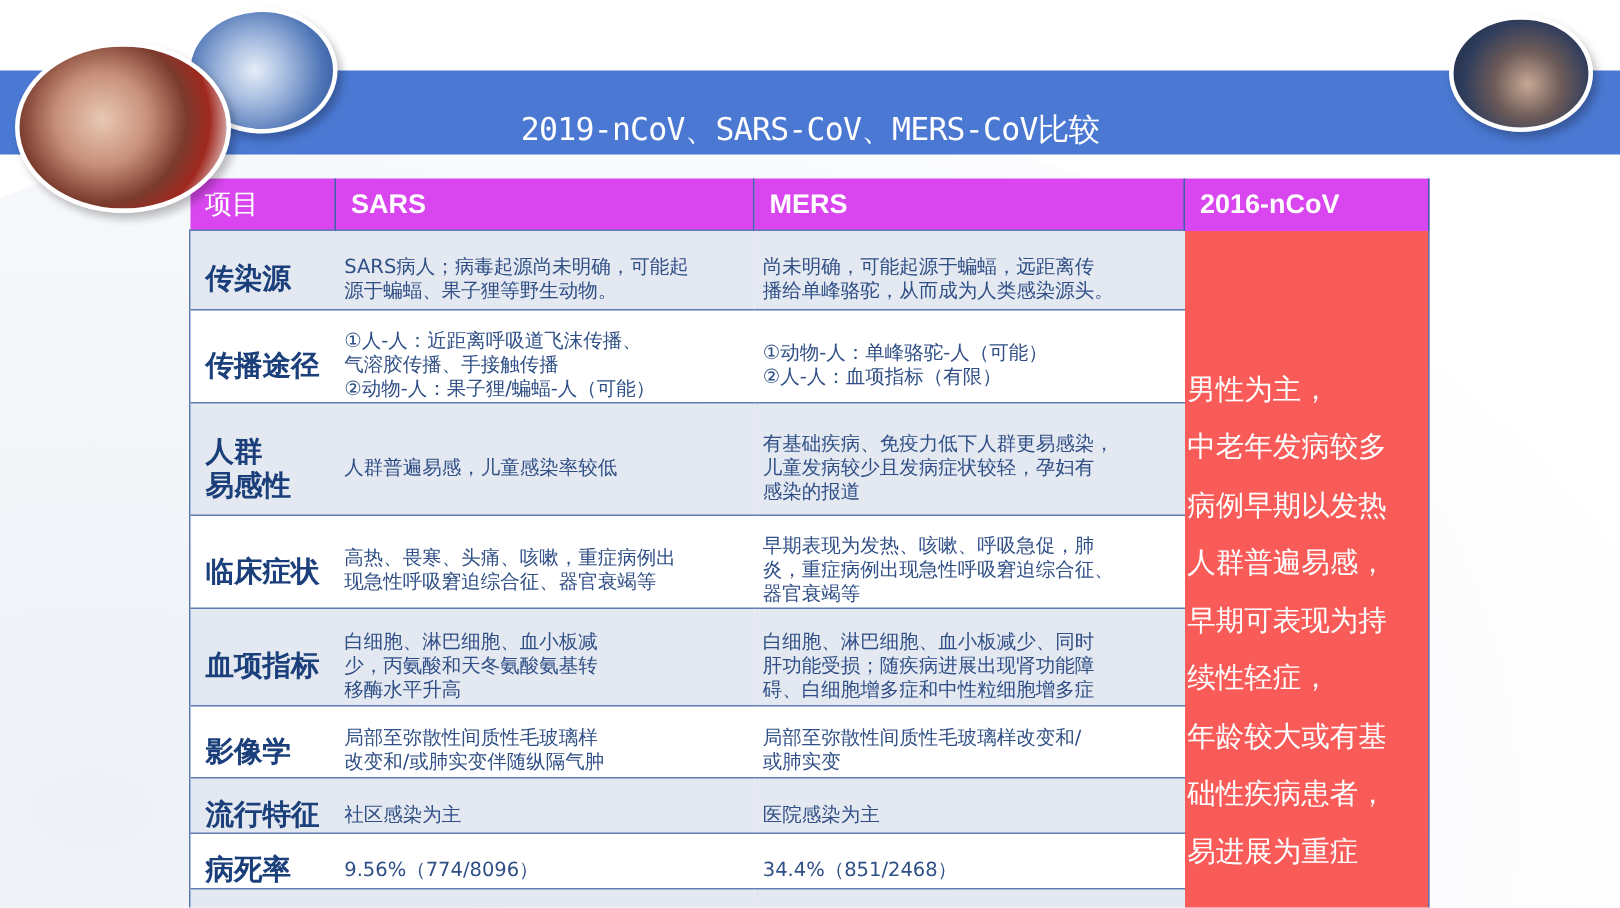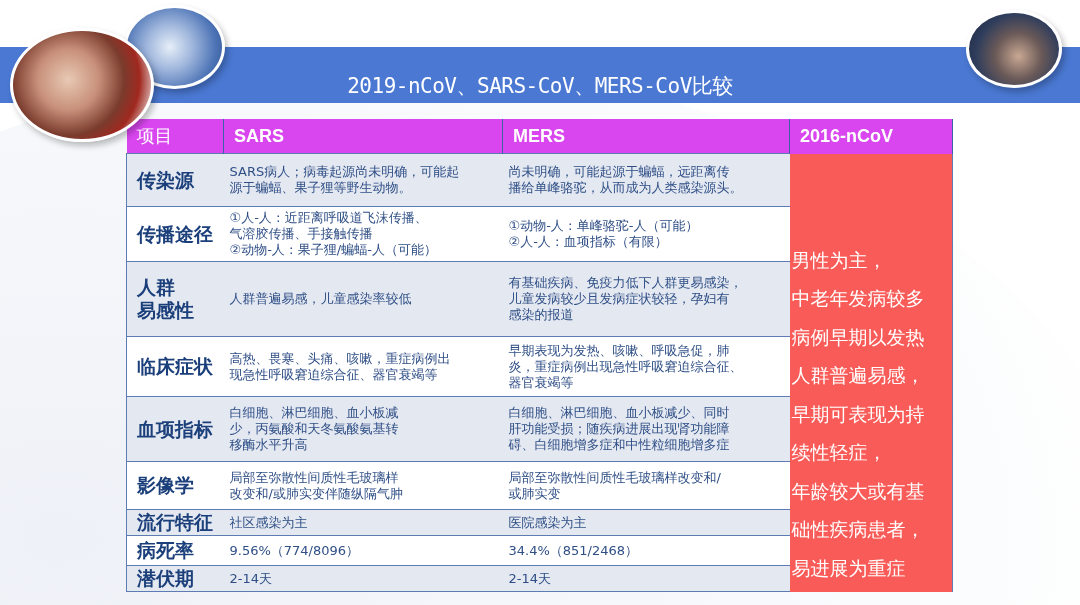--- a/index.html
+++ b/index.html
@@ -43,21 +43,21 @@
     }
     table.cmp th {
       background: #d946ef; color: #ffffff; text-align: left;
       font-family: "Liberation Sans", sans-serif; font-weight: bold;
       font-size: 18px; height: 34px; padding: 0 10px;
       border-right: 1px solid #3a63a8;
     }
     table.cmp th.item-h { font-weight: normal; font-family: "DejaVu Sans", sans-serif; }
     table.cmp td {
       border-top: 1.5px solid #5d7cb4;
-      color: #2f4f86; font-size: 13px; line-height: 16px; padding: 0 4px 0 6px;
+      color: #2f4f86; font-size: 13px; line-height: 16px; padding: 13px 4px 0 6px;
       vertical-align: middle;
     }
     table.cmp td.label {
       font-size: 19px; font-weight: bold; color: #1b3f7a; padding-left: 10px;
       line-height: 23px; border-left: 1.5px solid #5d7cb4;
     }
     table.cmp tr.shaded td.label,
     table.cmp tr.shaded td.txt { background: #e4e8f1; }
     table.cmp tr.plain td.label,
     table.cmp tr.plain td.txt { background: #ffffff; }

